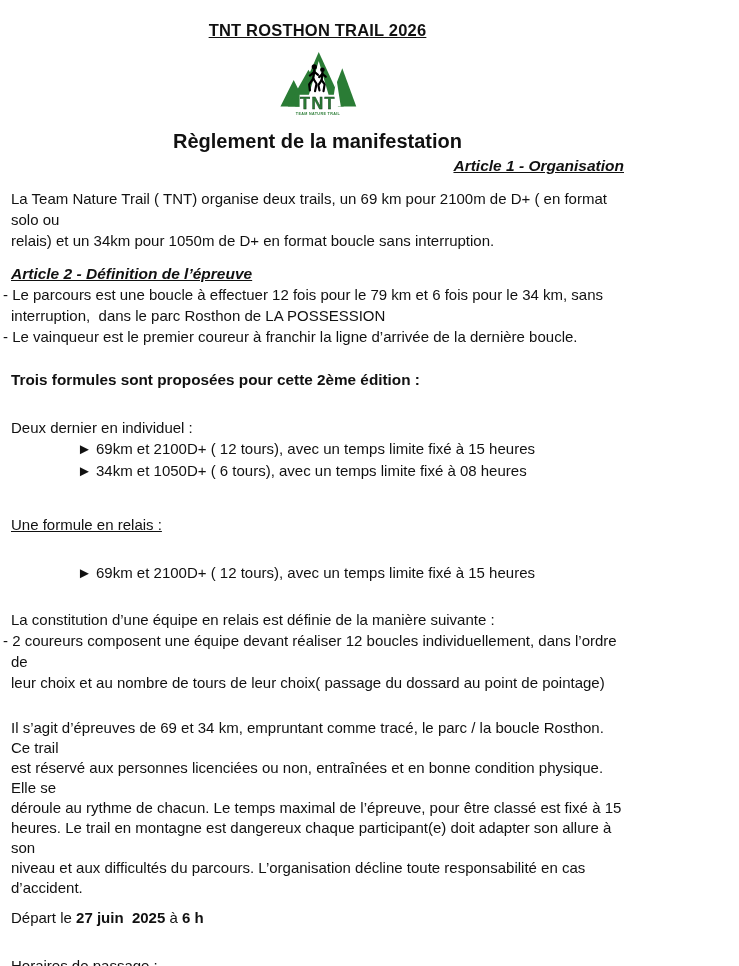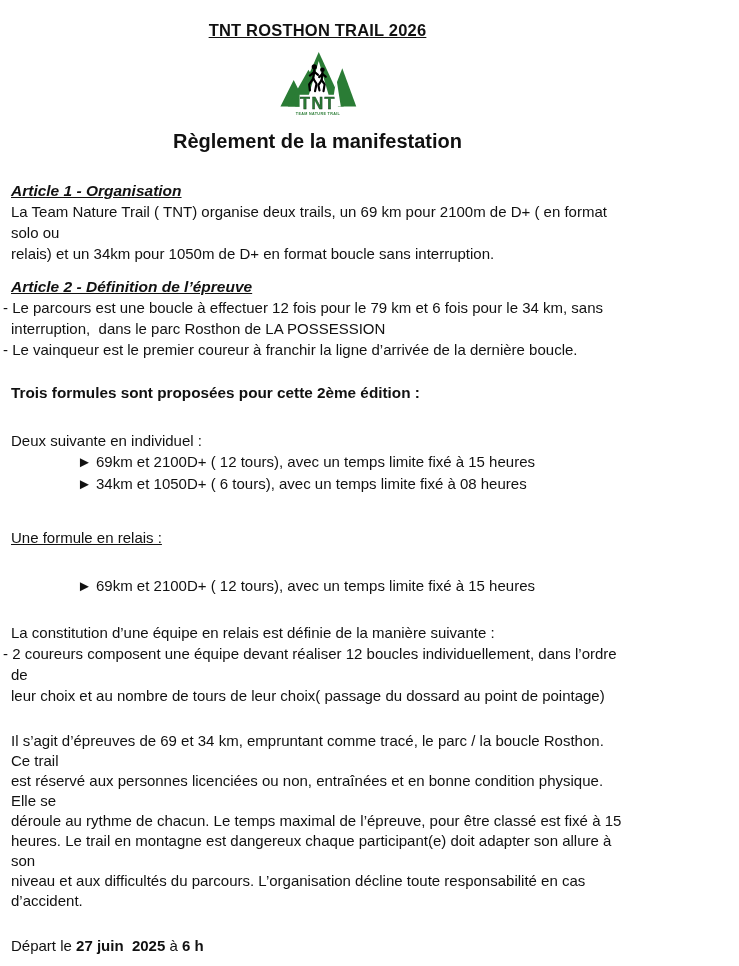--- a/index.html
+++ b/index.html
@@ -31,24 +31,24 @@
     margin-top:11px;
     font-size:20px;
     font-weight:bold;
   }
   .heading{
     font-size:15.5px;
     font-weight:bold;
     font-style:italic;
   }
   .heading span{text-decoration:underline;}
-  .h-art1{margin-top:28px;}
+  .h-art1{margin-top:3px;text-align:right;}
   .h-art2{margin-top:12px;}
   .ml{white-space:pre-wrap;}
-  .body-text{margin-top:0;}
+  .body-text{margin-top:12px;}
   .principle{margin-top:28px;}
   .hang{
     margin-left:-8px;
     padding-left:8px;
     text-indent:-8px;
     white-space:pre-wrap;
   }
   .formulas-intro{
     margin-top:22px;
     font-weight:bold;
@@ -59,21 +59,21 @@
     padding-left:66px;
     line-height:21.5px;
   }
   .relay-label{margin-top:33px;text-decoration:underline;}
   .relay-bullet{margin-top:27px;}
   .constitution{margin-top:25px;}
   .description{
     margin-top:25px;
     line-height:20px;
   }
-  .depart{margin-top:24px;}
+  .depart{margin-top:9px;}
   .horaires{margin-top:27px;}
   .sched{margin-top:28px;line-height:24px;}
   b{font-weight:bold;}
 </style>
 </head>
 <body>
 
 <div class="page">
 
   <div class="center doc-title">
@@ -127,21 +127,21 @@
   </div>
 
   <div>
     <div class="hang">- Le parcours est une boucle à effectuer 12 fois pour le 79 km et 6 fois pour le 34 km, sans
 interruption,  dans le parc Rosthon de LA POSSESSION</div>
     <div class="hang">- Le vainqueur est le premier coureur à franchir la ligne d’arrivée de la dernière boucle.</div>
   </div>
 
   <div class="formulas-intro">Trois formules sont proposées pour cette 2ème édition  :</div>
 
-  <div class="indiv-label">Deux suivante en individuel :</div>
+  <div class="indiv-label">Deux dernier en individuel :</div>
   <div class="bullet-line">► 69km et 2100D+  ( 12 tours),  avec un temps limite fixé à 15 heures</div>
   <div class="bullet-line">► 34km et 1050D+  ( 6 tours),  avec un temps limite fixé à 08 heures</div>
 
   <div class="relay-label">Une formule en relais :</div>
   <div class="bullet-line relay-bullet">► 69km et 2100D+ ( 12 tours), avec un temps limite fixé à 15 heures</div>
 
   <div class="constitution">La constitution d’une équipe en relais est définie de la manière suivante :</div>
   <div class="hang">- 2 coureurs composent une équipe devant réaliser 12 boucles individuellement, dans l’ordre de
 leur choix et au nombre de tours de leur choix( passage du dossard au point de pointage)</div>
 

